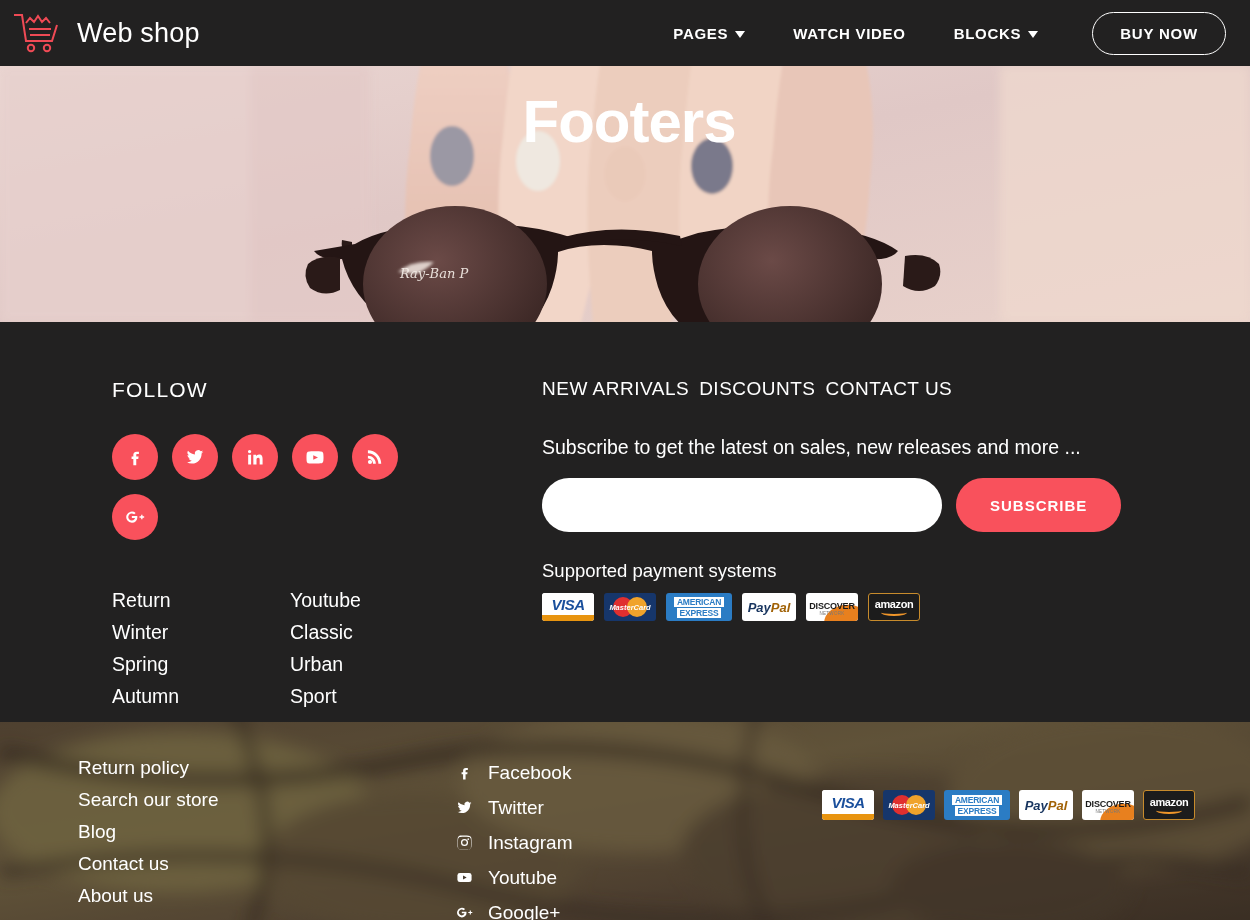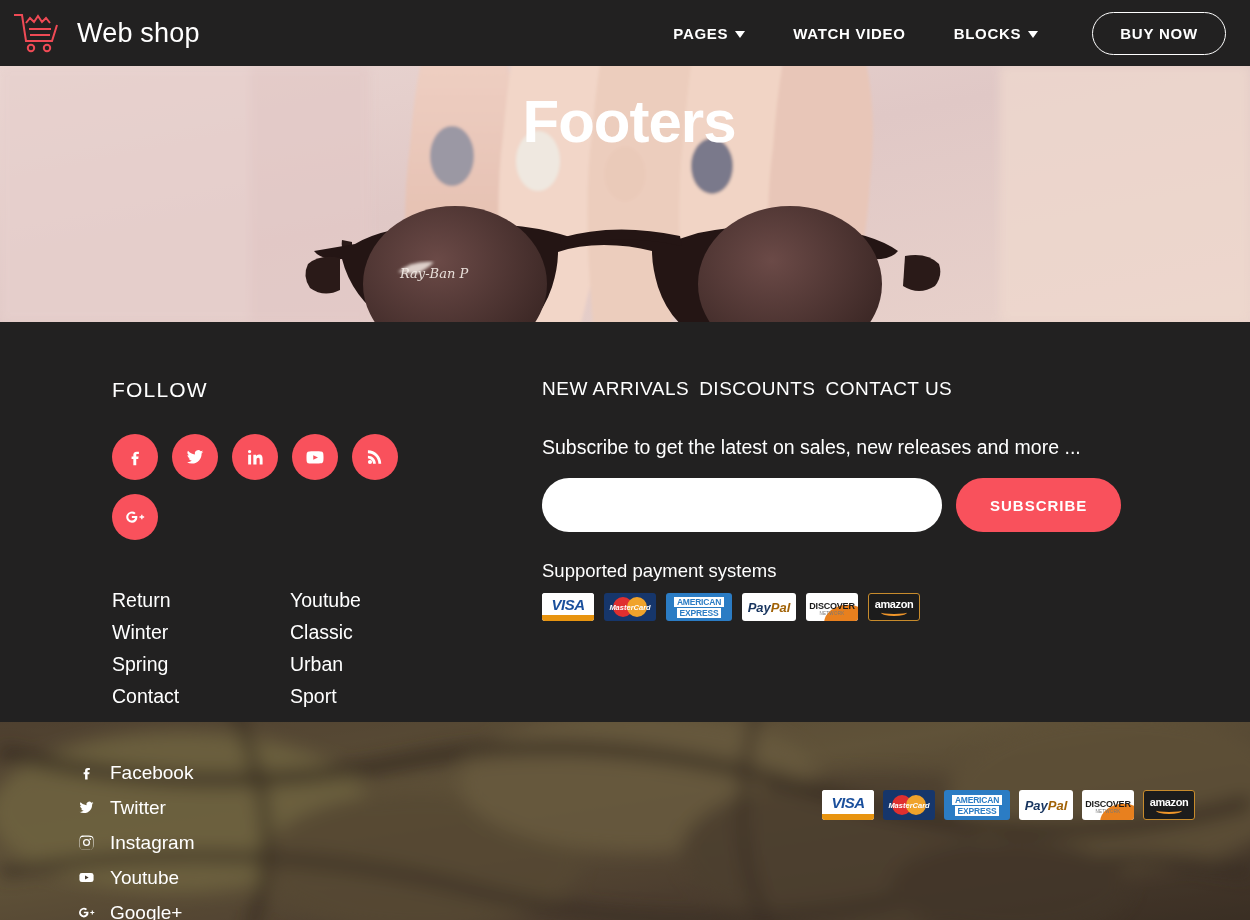--- a/index.html
+++ b/index.html
@@ -315,21 +315,21 @@
               <path d="M8.2 10.9v2.3h3.8c-.2 1-1.2 2.9-3.8 2.9A4.2 4.2 0 1 1 11 8.8l1.8-1.7A6.8 6.8 0 1 0 8.2 19a6.4 6.4 0 0 0 6.6-6.7c0-.5 0-.9-.1-1.4zM21 11.2v-2h-1.6v2h-2v1.6h2v2H21v-2h2v-1.6z"></path>
             </svg>
         </div>
       </div>
 
       <div class="link-cols">
         <div class="link-col">
           <a class="flink">Return</a>
           <a class="flink">Winter</a>
           <a class="flink">Spring</a>
-          <a class="flink">Contact</a>
+          <a class="flink">Autumn</a>
         </div>
         <div class="link-col">
           <a class="flink">Youtube</a>
           <a class="flink">Classic</a>
           <a class="flink">Urban</a>
           <a class="flink">Sport</a>
         </div>
       </div>
     </div>
 
@@ -407,20 +407,27 @@
       <path d="M0 30 q200 50 400 10 q200 -40 420 30 q220 70 430 10" stroke="#3a2f22" stroke-width="14" fill="none"></path>
       <path d="M0 150 q260 -40 480 20 q240 60 500 -10 q140 -40 270 -10" stroke="#44372a" stroke-width="12" fill="none"></path>
       <path d="M230 -20 q60 120 20 230" stroke="#3c3124" stroke-width="10" fill="none"></path>
       <path d="M760 -20 q-40 130 10 230" stroke="#3f3326" stroke-width="9" fill="none"></path>
       <ellipse cx="1010" cy="165" rx="120" ry="48" fill="#594a36"></ellipse>
     </g>
   </svg>
   <div class="bb-overlay"></div>
 
   <div class="bb-inner">
+    <div class="bb-links">
+      <a class="bb-link">Return policy</a>
+      <a class="bb-link">Search our store</a>
+      <a class="bb-link">Blog</a>
+      <a class="bb-link">Contact us</a>
+      <a class="bb-link">About us</a>
+    </div>
 
     <div class="bb-social">
       <div class="bb-srow">
         <svg viewBox="0 0 24 24">
             <path d="M14.5 8.5h2.2V5.6h-2.6c-3.1 0-4.1 1.8-4.1 4v1.9H7.9v3h2.1V22h3.5v-7.5h2.4l.4-3h-2.8v-1.6c0-.9.2-1.4 1-1.4z"></path>
           </svg>
         <span>Facebook</span>
       </div>
       <div class="bb-srow">
         <svg viewBox="0 0 24 24">

